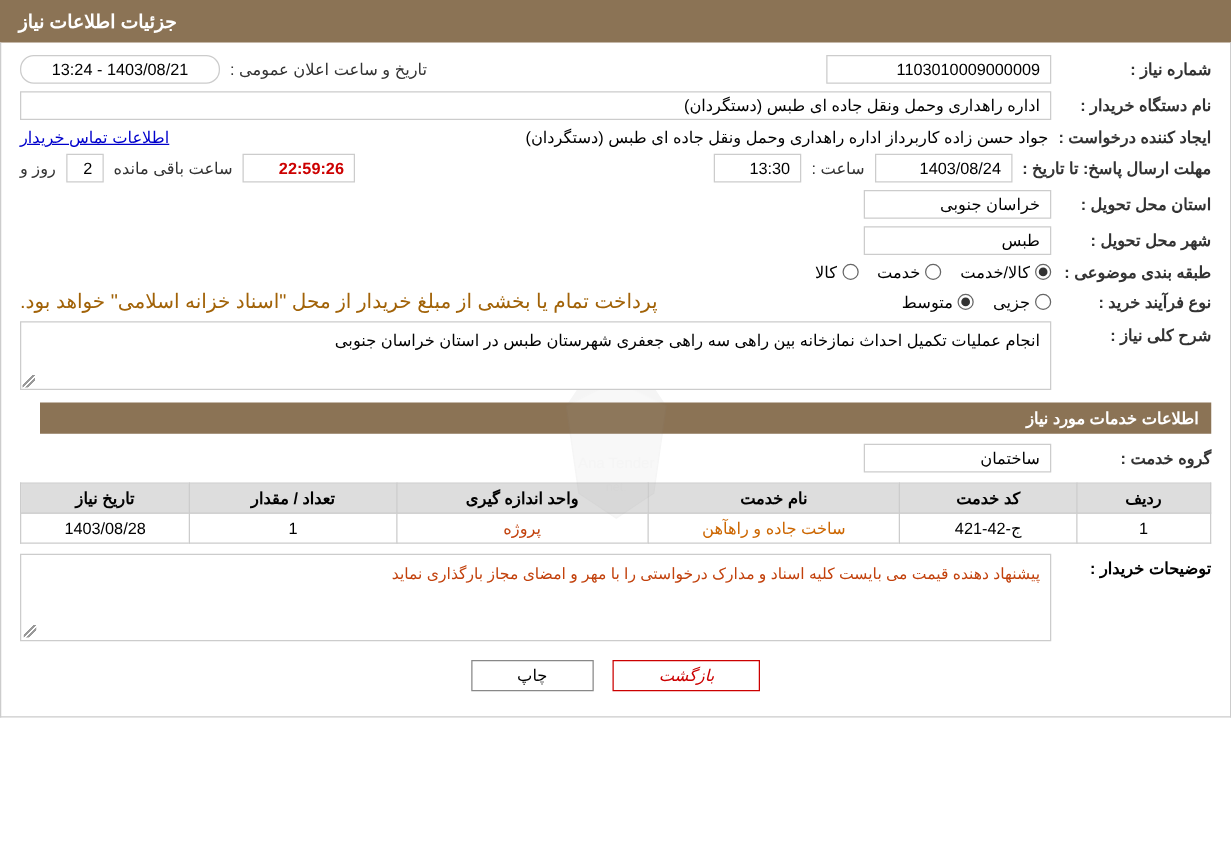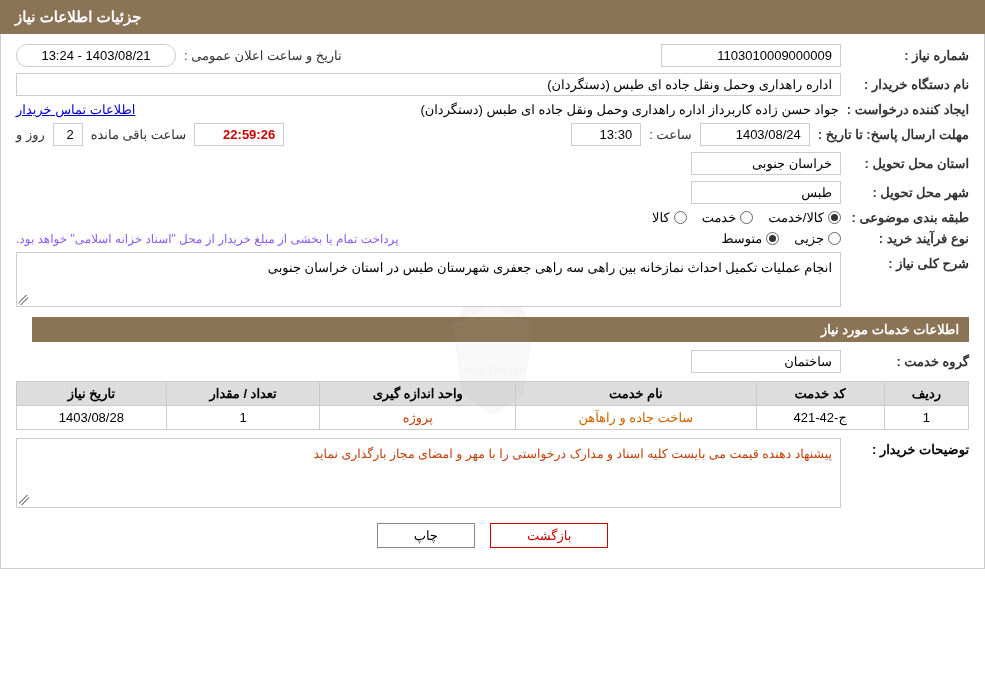--- a/index.html
+++ b/index.html
@@ -117,21 +117,21 @@
     .table-section {
       margin: 8px 0;
     }
     table {
       width: 100%;
       border-collapse: collapse;
     }
     table th {
       background: #ddd;
       border: 1px solid #ccc;
-      padding: 4px 8px;
+      padding: 4px 20px;
       text-align: center;
       font-weight: bold;
     }
     table td {
       border: 1px solid #ccc;
       padding: 4px 8px;
       text-align: center;
     }
     .buyer-notes-row {
       display: flex;
@@ -170,20 +170,21 @@
     }
     .btn-print {
       background: #fff;
       color: #000;
     }
     .btn-back {
       background: #fff;
       color: #000;
       border: 1px solid #cc0000;
       color: #cc0000;
+      font-style: italic;
     }
     .watermark {
       position: absolute;
       top: 50%;
       left: 50%;
       transform: translate(-50%, -50%);
       opacity: 0.08;
       pointer-events: none;
       z-index: 0;
     }
@@ -294,21 +295,21 @@
         <div class="radio-item">
           <span class="radio-circle"></span>
           <span>جزیی</span>
         </div>
         <div class="radio-item">
           <span class="radio-circle selected"></span>
           <span>متوسط</span>
         </div>
       </div>
       <span class="spacer"></span>
-      <span style="font-size:12px;color:#8b5cf6;">پرداخت تمام یا بخشی از مبلغ خریدار از محل "اسناد خزانه اسلامی" خواهد بود.</span>
+      <span style="font-size:16px;color:#a16207;">پرداخت تمام یا بخشی از مبلغ خریدار از محل "اسناد خزانه اسلامی" خواهد بود.</span>
     </div>
 
     <div class="row-flex" style="align-items:flex-start;">
       <span class="label label-bold" style="padding-top:4px;">شرح کلی نیاز :</span>
       <div class="description-wrapper">
         <div class="description-box">انجام عملیات تکمیل احداث نمازخانه بین راهی سه راهی جعفری شهرستان طبس در استان خراسان جنوبی</div>
         <div class="resize-handle"></div>
       </div>
     </div>
 

